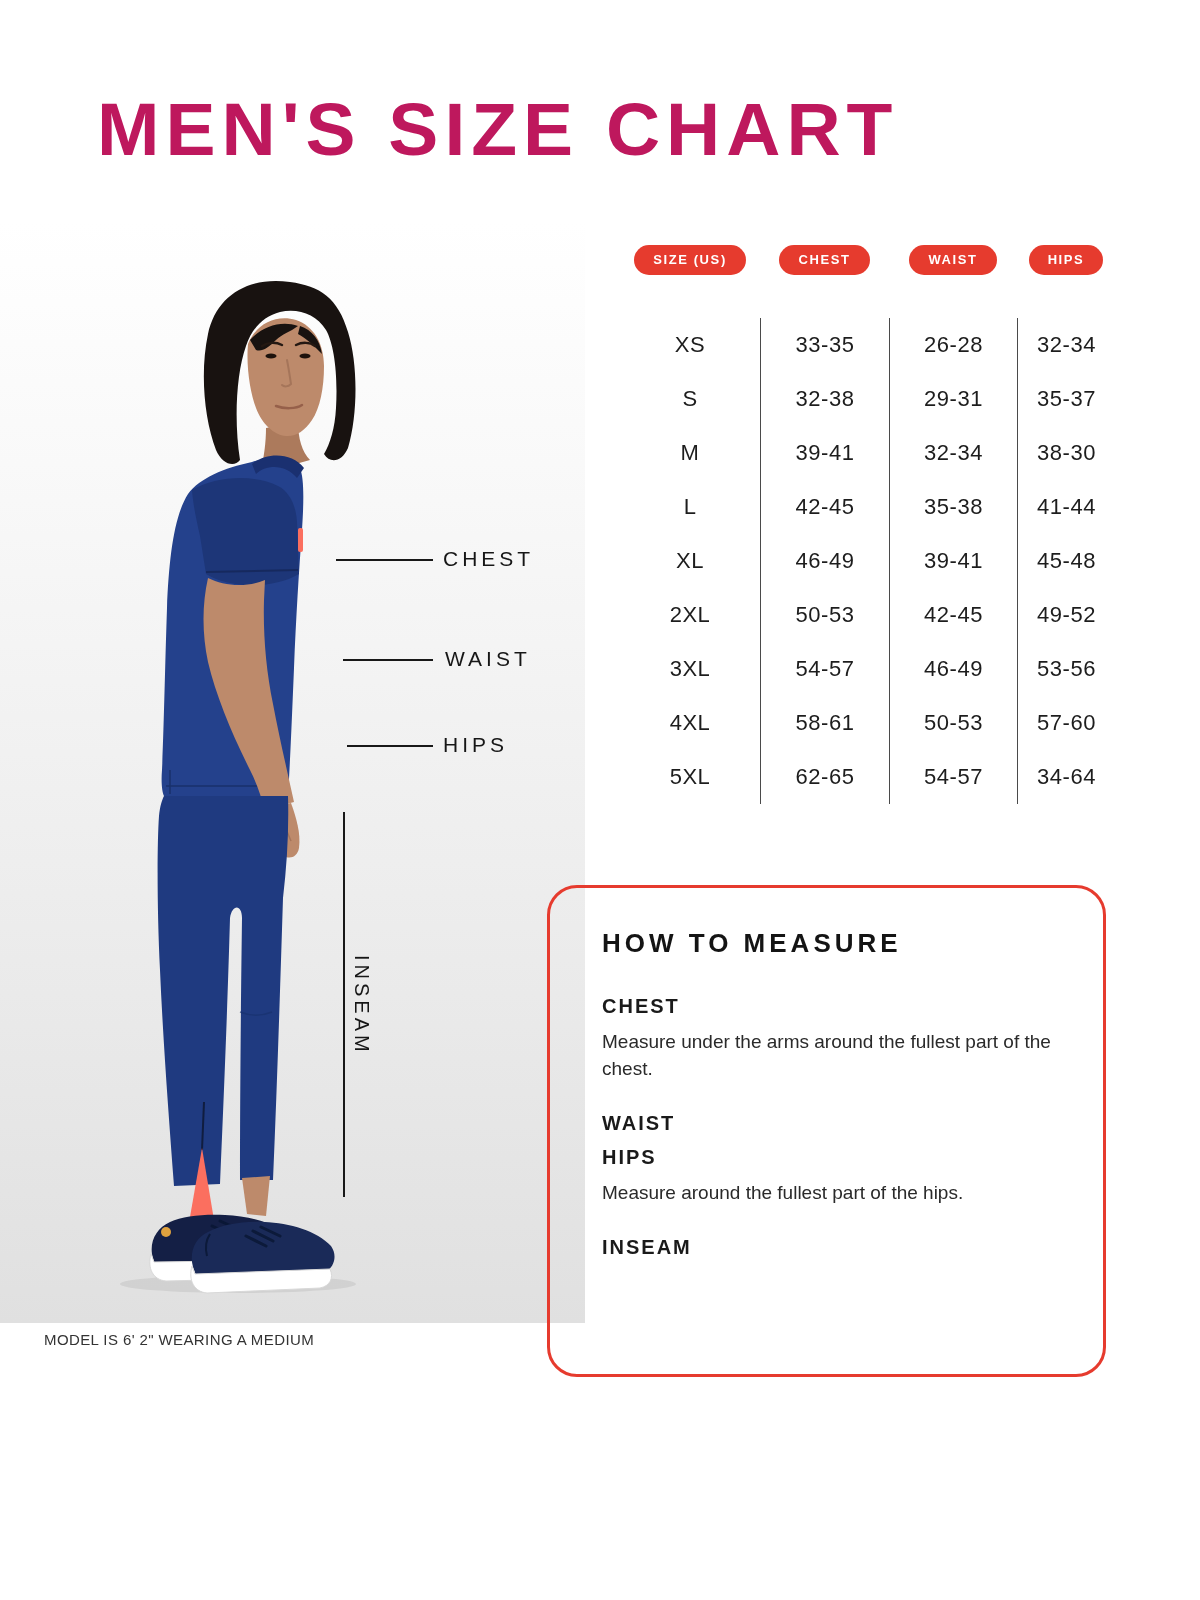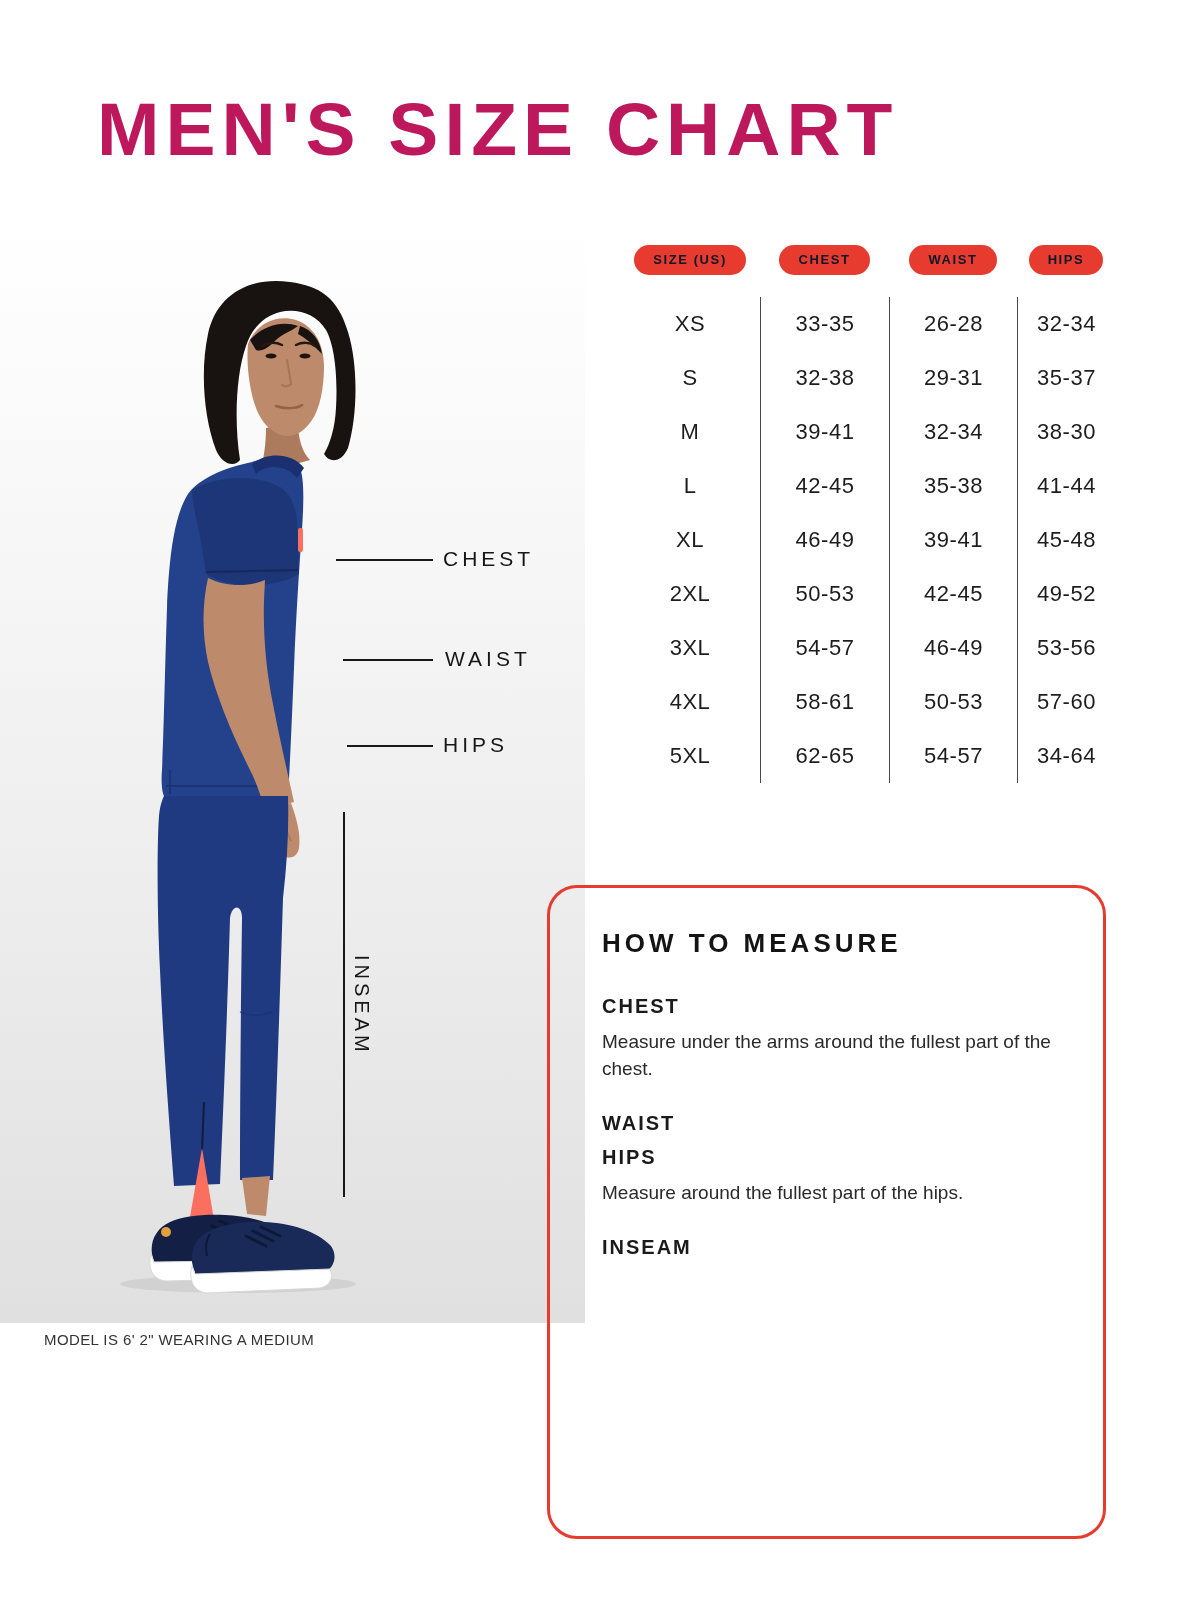--- a/index.html
+++ b/index.html
@@ -32,36 +32,36 @@
   .photo-caption {
     position:absolute; left:44px; top:1331px;
     font-size:15px; letter-spacing:0.4px; color:#333333; white-space:nowrap;
   }
   
   .pill-row {
     position:absolute; left:620px; top:245px; width:495px;
     display:grid; grid-template-columns:140px 129px 128px 98px; justify-items:center;
   }
   .pill {
-    background:#e63b2e; color:#0f172a; font-size:13px; font-weight:bold;
+    background:#e63b2e; color:#ffffff; font-size:13px; font-weight:bold;
     letter-spacing:1.6px; height:30px; line-height:30px; padding:0 19px;
     border-radius:16px; white-space:nowrap;
   }
   .table-body {
-    position:absolute; left:620px; top:297px; width:495px;
+    position:absolute; left:620px; top:318px; width:495px;
     display:grid; grid-template-columns:140px 129px 128px 98px; grid-auto-rows:54px;
   }
   .cell {
     display:flex; align-items:center; justify-content:center;
     font-size:22px; letter-spacing:0.5px; color:#1d1d1d; height:100%; width:100%;
   }
   .cell.b { border-left:1.5px solid #4a4a4a;text-align:center; }
   
   .measure-box {
-    position:absolute; left:547px; top:885px; width:559px; height:654px;
+    position:absolute; left:547px; top:885px; width:559px; height:492px;
     border:3px solid #e63b2e; border-radius:30px; background:transparent;
     padding:40px 44px 8px 52px;
   }
   .measure-box h2 {
     font-size:26px; font-weight:bold; letter-spacing:4px; color:#141414;
     margin-bottom:36px; white-space:nowrap;
   }
   .hm-section h3 {
     font-size:20px; font-weight:bold; letter-spacing:2px; color:#1a1a1a; margin-bottom:11px;
   }

